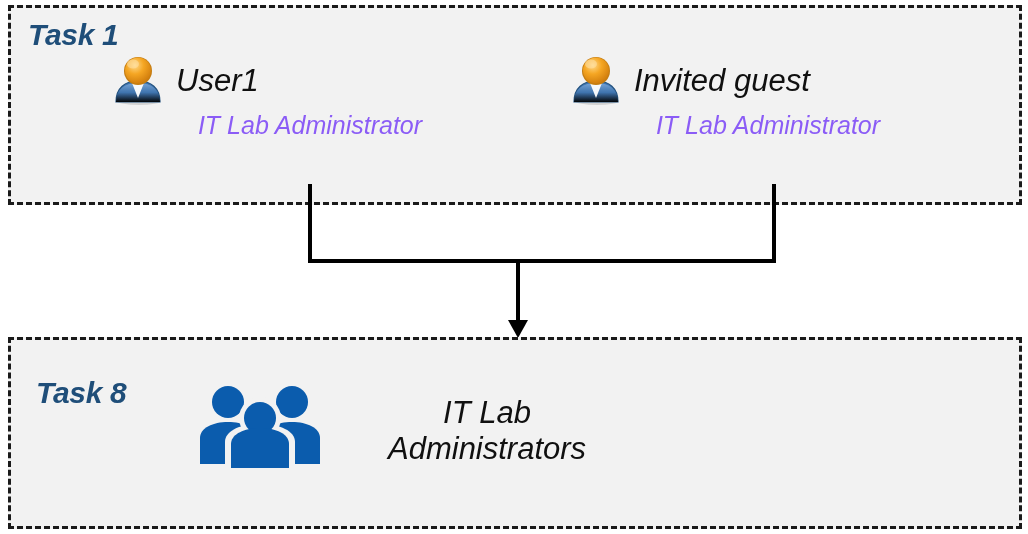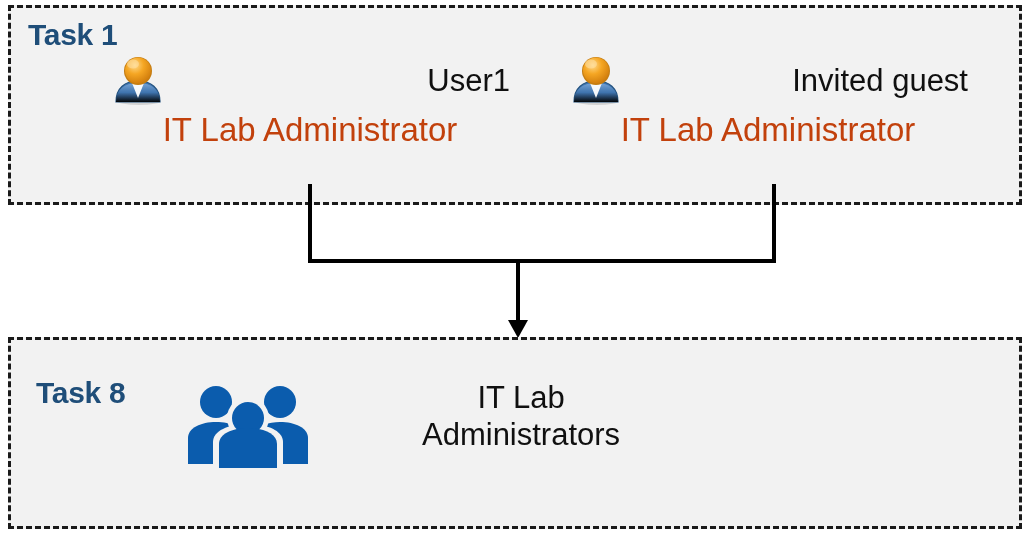--- a/index.html
+++ b/index.html
@@ -13,20 +13,21 @@
     position: relative;
     overflow: hidden;
     font-family: "Liberation Sans", sans-serif;
   }
 
   .canvas {
     position: absolute;
     inset: 0;
     width: 1028px;
     height: 388px;
+    font-style: italic;
   }
 
   
   .task-box {
     position: absolute;
     background: #F2F2F2;
     border: 3px dashed #1a1a1a;
     box-sizing: border-box;
   }
   #task1-box {
@@ -60,50 +61,50 @@
     position: absolute;
     width: 400px;
     text-align: center;
   }
   #person-user1  { left: 110px; top: 52px; }
   #person-guest  { left: 568px; top: 52px; }
 
   .person-top {
     display: flex;
     align-items: center;
-    justify-content: space-between;
+    justify-content: flex-start;
     gap: 10px;
     height: 56px;
   }
   .person-name {
     font-size: 31px;
     color: #101010;
     white-space: nowrap;
     line-height: 1;
   }
   .person-role {
-    font-size: 33px;
-    color: #c2410c;
+    font-size: 25px;
+    color: #8b5cf6;
     white-space: nowrap;
     margin-top: 4px;
     line-height: 1.1;
   }
 
   .avatar-icon { display: block; }
 
   
   #group-row {
     position: absolute;
-    left: 184px;
+    left: 196px;
     top: 380px;
     width: 620px;
     display: flex;
-    align-items: flex-start;
+    align-items: flex-end;
     justify-content: flex-start;
-    gap: 110px;
+    gap: 64px;
   }
   .group-icon { display: block; flex: none; }
   .group-label {
     font-size: 31px;
     color: #101010;
     line-height: 1.18;
     text-align: center;
     white-space: pre-line;
     flex: none;
   }

